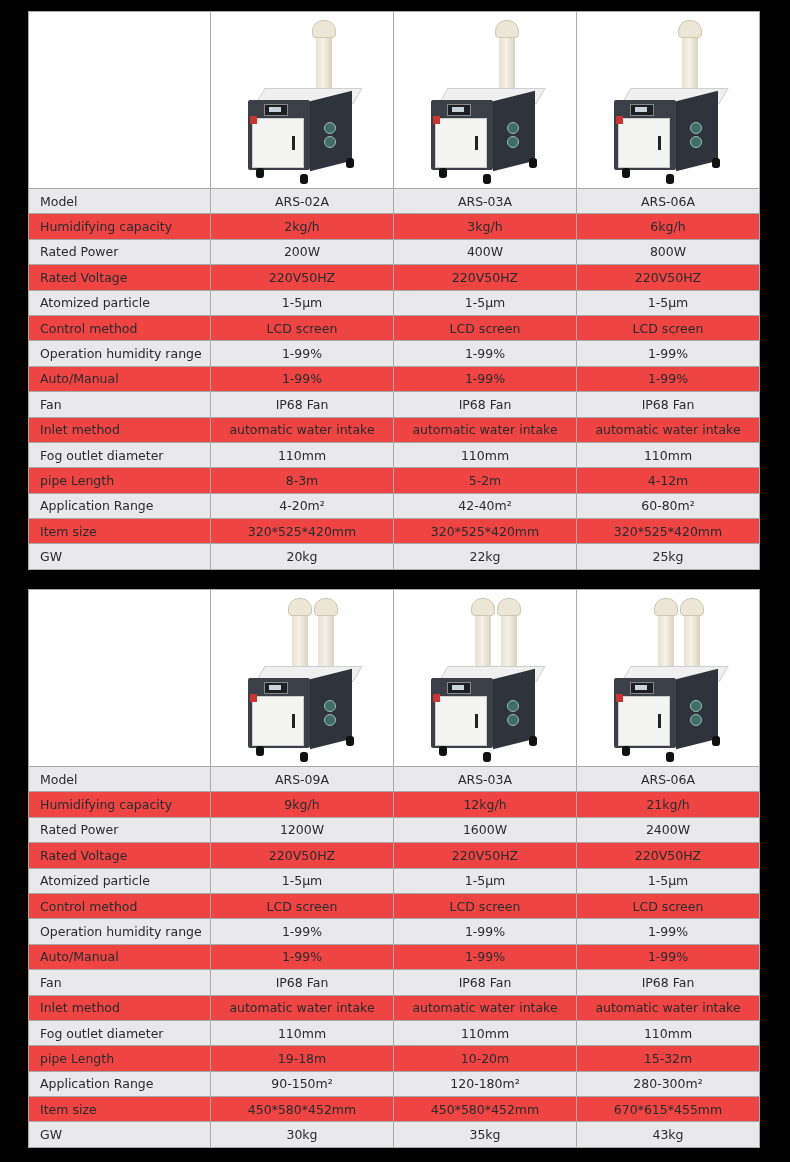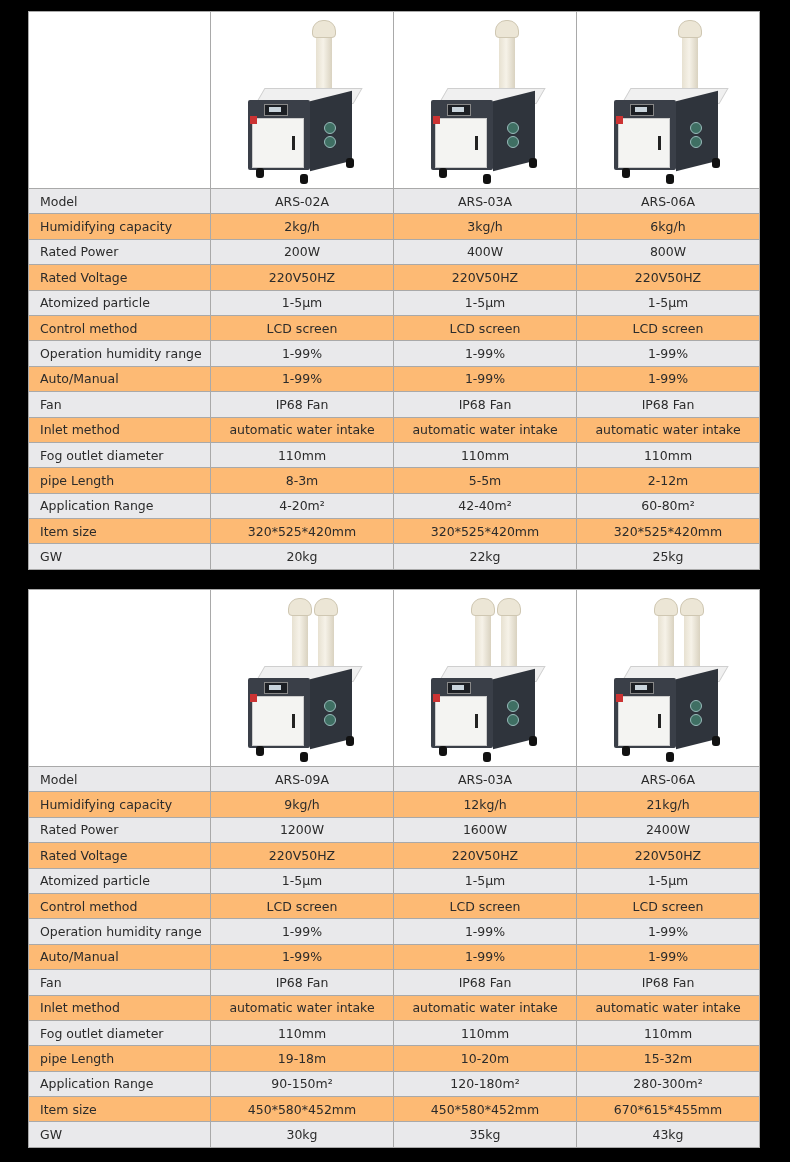--- a/index.html
+++ b/index.html
@@ -1,19 +1,19 @@
 <!DOCTYPE html>
 <html><head>
 <meta charset="utf-8">
 <style>
   html, body { margin: 0; padding: 0; background: #000; }
   body { width: 790px; height: 1162px; position: relative; overflow: hidden;
          font-family: "DejaVu Sans", "Liberation Sans", sans-serif; }
   .spec-table { position: absolute; left: 28px; width: 732px; border-collapse: collapse;
-                table-layout: fixed; background: #fdba74; }
+                table-layout: fixed; background: #ef4444; }
   .spec-table td { border: 1px solid #a9a9a9; font-size: 12.5px; color: #2b2b2b;
                    padding: 0; height: 24.4px; text-align: center; white-space: nowrap; }
   .spec-table td.label { text-align: left; padding-left: 11px; }
   .spec-table tr.alt td { background: #e9e9eb; }
   .spec-table tr.img-row td { height: 176px; background: #fff; }
   #table1 { top: 11px; }
   #table2 { top: 589px; }
   .col-label { width: 182px; }
   .col-val { width: 183px; }
   
@@ -167,22 +167,22 @@
       </tr>
       <tr class="alt">
         <td class="label">Fog outlet diameter</td>
         <td>110mm</td>
         <td>110mm</td>
         <td>110mm</td>
       </tr>
       <tr>
         <td class="label">pipe Length</td>
         <td>8-3m</td>
-        <td>5-5m</td>
-        <td>2-12m</td>
+        <td>5-2m</td>
+        <td>4-12m</td>
       </tr>
       <tr class="alt">
         <td class="label">Application Range</td>
         <td>4-20m²</td>
         <td>42-40m²</td>
         <td>60-80m²</td>
       </tr>
       <tr>
         <td class="label">Item size</td>
         <td>320*525*420mm</td>

